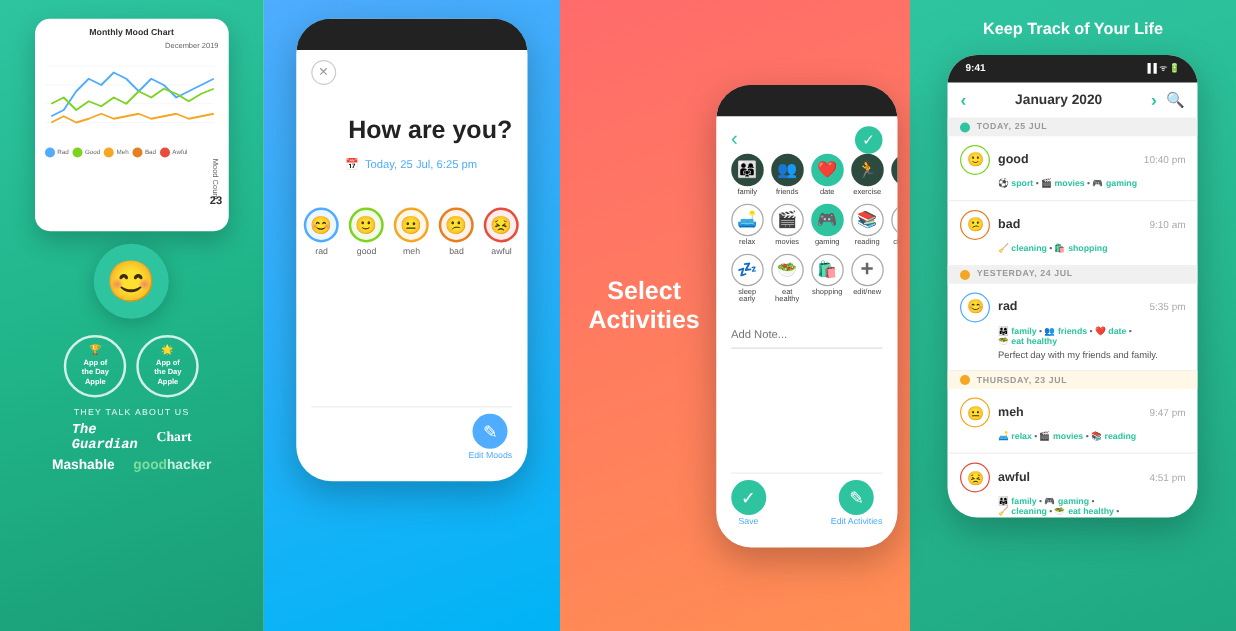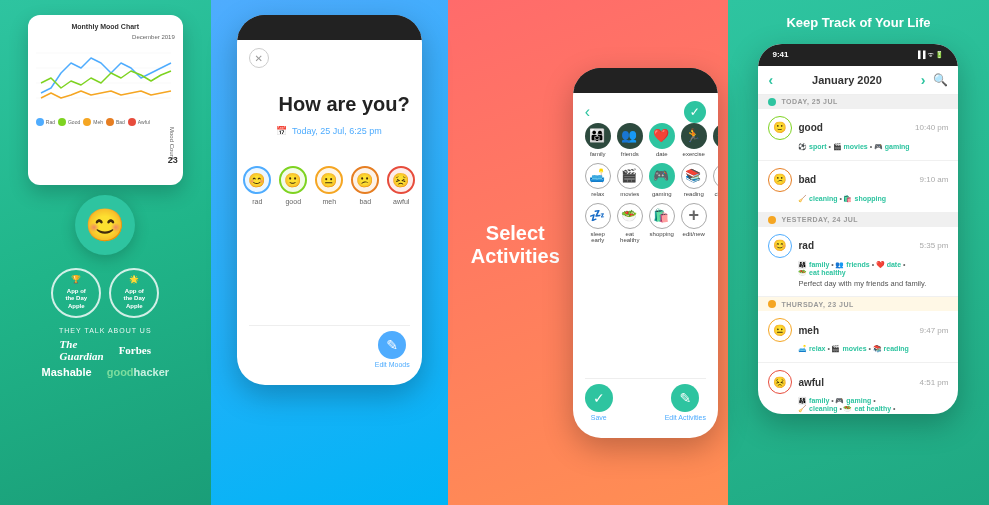--- a/index.html
+++ b/index.html
@@ -142,21 +142,21 @@
       gap: 15px;
       align-items: center;
     }
 
     .media-logo {
       color: white;
       font-size: 11px;
       font-weight: 700;
     }
 
-    .media-logo.guardian { font-family: Liberation Serif, serif; font-style: italic; }
+    .media-logo.guardian { font-family: Liberation Mono, monospace; font-style: italic; }
     .media-logo.forbes { font-family: Georgia, serif; }
     .media-logo.mashable { font-weight: 700; }
     .media-logo.lifehacker { color: #c8f0e0; }
     .media-logo.lifehacker span { color: #7cdd9e; }
 
     
     .panel-2 {
       width: 248px;
       background: linear-gradient(160deg, #4facfe 0%, #00b4f5 100%);
       display: flex;
@@ -589,21 +589,21 @@
       <span class="badge-icon">🌟</span>
       <span style="font-size:6px;color:white;font-weight:600;">App of<br>the Day<br>Apple</span>
     </div>
   </div>
 
   <div class="they-talk">THEY TALK ABOUT US</div>
 
   <div class="media-logos">
     <div class="media-row">
       <span class="media-logo guardian">The<br>Guardian</span>
-      <span class="media-logo forbes">Forbes</span>
+      <span class="media-logo forbes">Chart</span>
     </div>
     <div class="media-row">
       <span class="media-logo mashable">Mashable</span>
       <span class="media-logo lifehacker"><span style="color:#7cdd9e;">good</span>hacker</span>
     </div>
   </div>
 </div>
 
 <div class="panel-2">
 
@@ -730,20 +730,21 @@
         <div class="activity-item">
           <div class="activity-icon outline">🛍️</div>
           <span class="activity-label">shopping</span>
         </div>
         <div class="activity-item">
           <div class="activity-icon outline" style="font-size:18px;font-weight:700;">+</div>
           <span class="activity-label">edit/new</span>
         </div>
       </div>
 
+      <input class="add-note-input" type="text" placeholder="Add Note..." style="">
 
       <div style="flex:1;"></div>
 
       <div class="phone-bottom-bar">
         <div class="bottom-action">
           <div class="bottom-action-icon" style="background:#2ec4a0;">✓</div>
           <span>Save</span>
         </div>
         <div class="bottom-action">
           <div class="bottom-action-icon" style="background:#2ec4a0;">✎</div>

